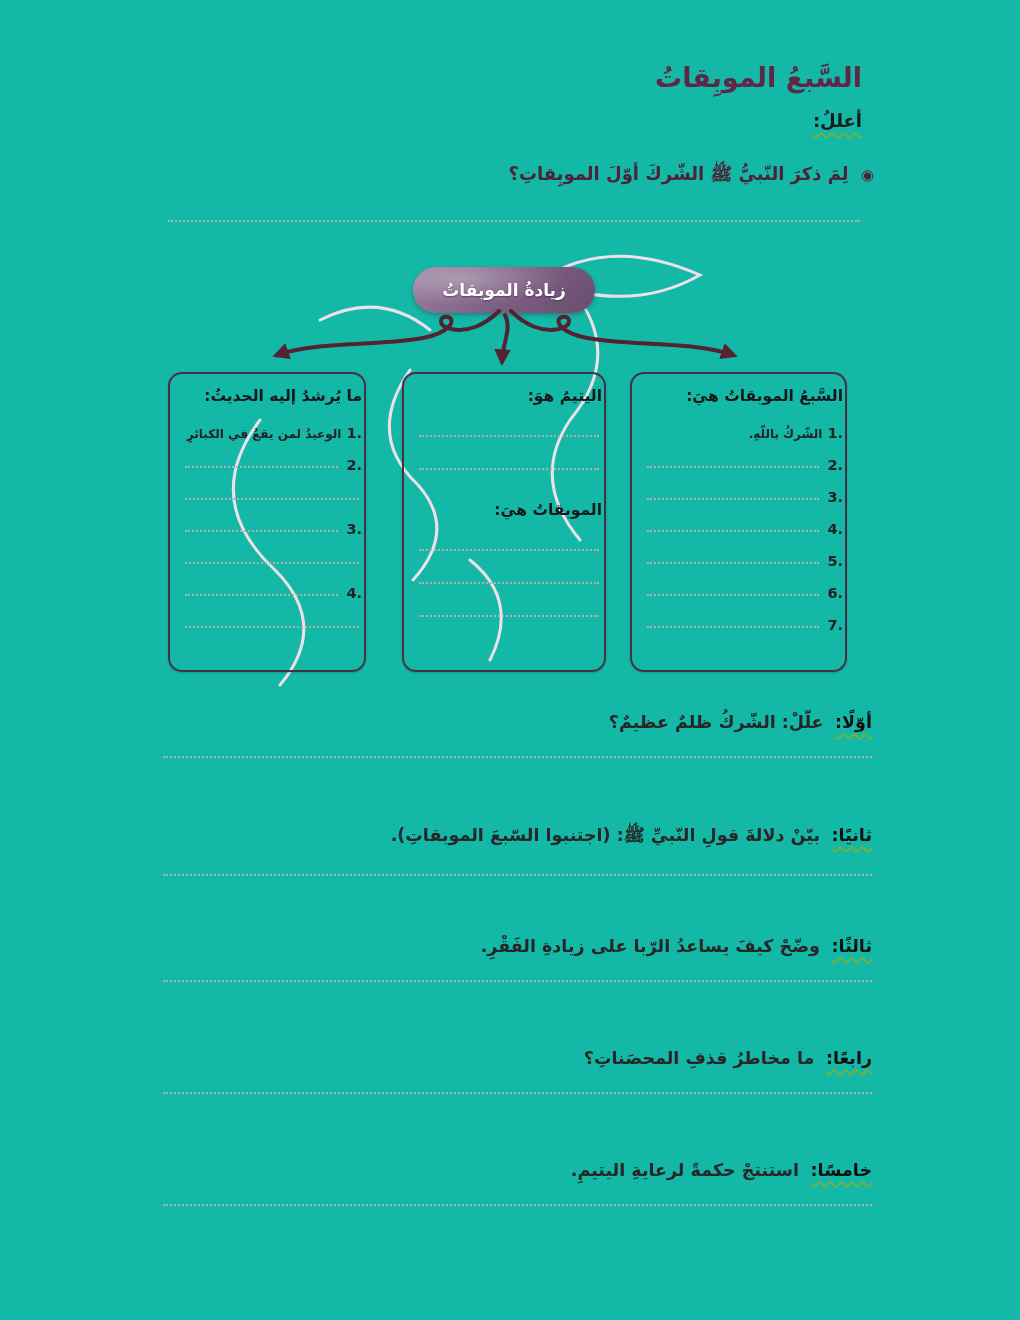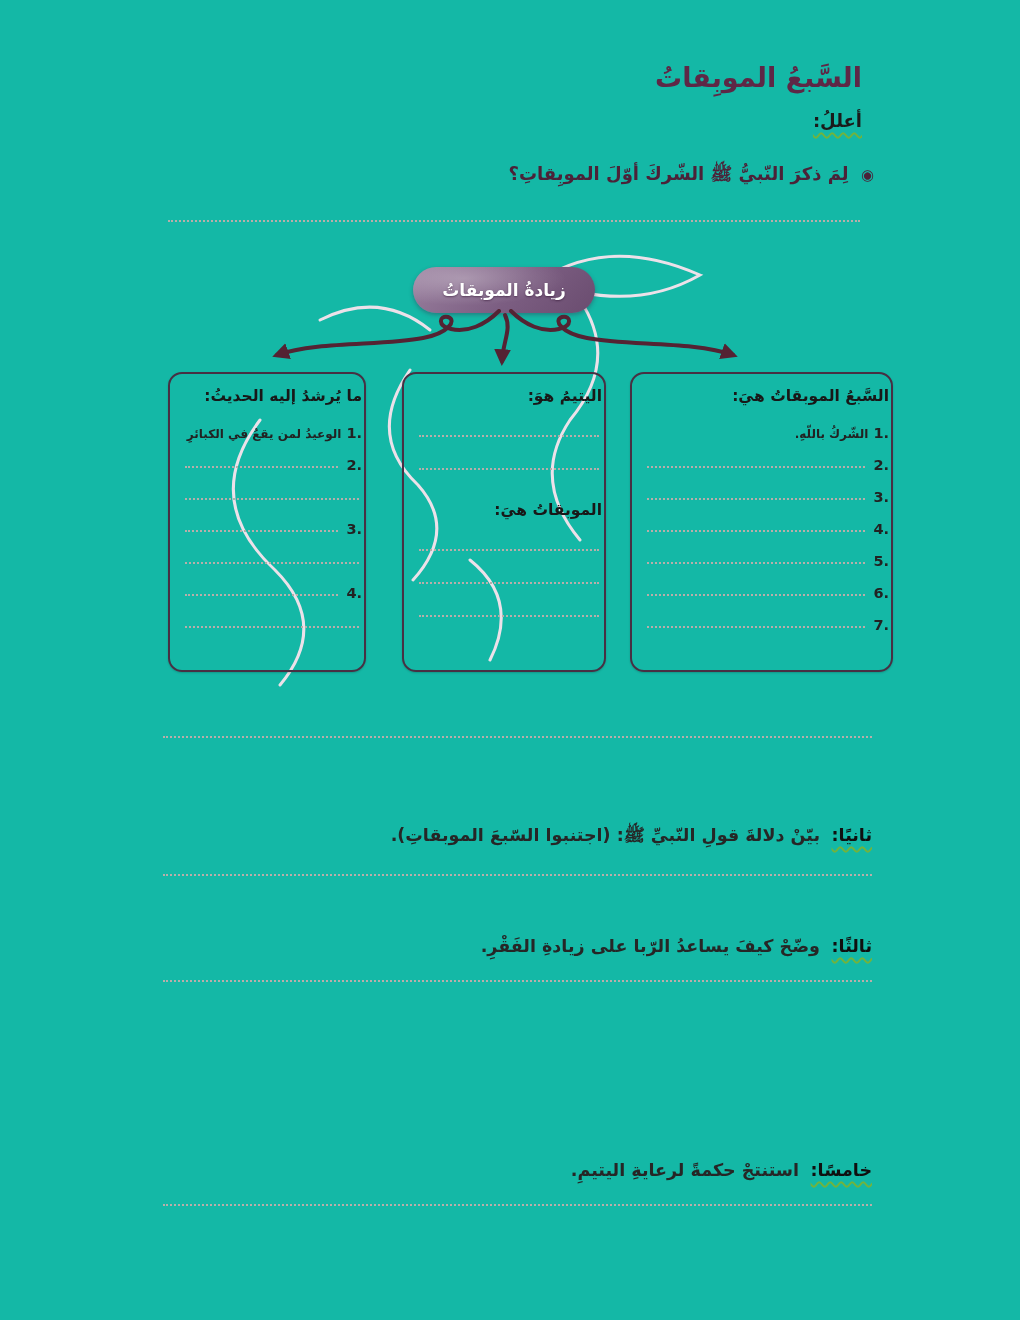--- a/index.html
+++ b/index.html
@@ -49,21 +49,21 @@
   .arrows{position:absolute;left:0;top:44px;}
   .box{
     position:absolute;top:107px;height:300px;
     background:transparent;
     border:2px solid #473043;border-radius:14px;
     padding:13px 2px 10px 12px;box-sizing:border-box;
     box-shadow:0 1px 2px rgba(0,0,0,.18);
   }
   .box-left{left:3px;width:198px;}
   .box-middle{left:237px;width:204px;}
-  .box-right{left:465px;width:263px;}
+  .box-right{left:465px;width:217px;}
   .box-title{font-size:15.5px;font-weight:bold;color:#181818;margin-bottom:6px;}
   .row{display:flex;align-items:flex-end;height:32px;}
   .box-middle .row{height:33px;}
   .num{
     direction:ltr;unicode-bidi:embed;
     font-size:14.5px;font-weight:700;color:#222;padding-bottom:2px;margin-left:5px;
   }
   .txt{font-size:12px;font-weight:600;color:#222;padding-bottom:2px;}
   .dots{flex:1;border-bottom:2px dotted #b8aeaa;margin:0 3px 7px 3px;}
   .spacer{height:24px;}
@@ -197,39 +197,50 @@
         <span class="num">4.</span>
         <span class="dots"></span>
       </div>
       <div class="row">
           <span class="dots"></span>
         </div>
     </div>
   </div>
 
   <div class="qblock q1">
+    <div class="qline">
+      <span class="q-label">أوّلًا:</span>
+      <span class="q-text">علّلْ: الشّركُ ظلمٌ عظيمٌ؟</span>
+    </div>
     <div class="dotline"></div>
   </div>
 
   <div class="qblock q2">
     <div class="qline">
       <span class="q-label">ثانيًا:</span>
       <span class="q-text">بيّنْ دلالةَ قولِ النّبيِّ ﷺ: (اجتنبوا السّبعَ الموبقاتِ).</span>
     </div>
     <div class="dotline"></div>
   </div>
 
   <div class="qblock q3">
     <div class="qline">
       <span class="q-label">ثالثًا:</span>
       <span class="q-text">وضّحْ كيفَ يساعدُ الرّبا على زيادةِ الفَقْرِ.</span>
     </div>
     <div class="dotline"></div>
   </div>
 
+  <div class="qblock q4">
+    <div class="qline">
+      <span class="q-label">رابعًا:</span>
+      <span class="q-text">ما مخاطرُ قذفِ المحصَناتِ؟</span>
+    </div>
+    <div class="dotline"></div>
+  </div>
 
   <div class="qblock q5">
     <div class="qline">
       <span class="q-label">خامسًا:</span>
       <span class="q-text">استنتجْ حكمةً لرعايةِ اليتيمِ.</span>
     </div>
     <div class="dotline"></div>
   </div>
 
 </div>

